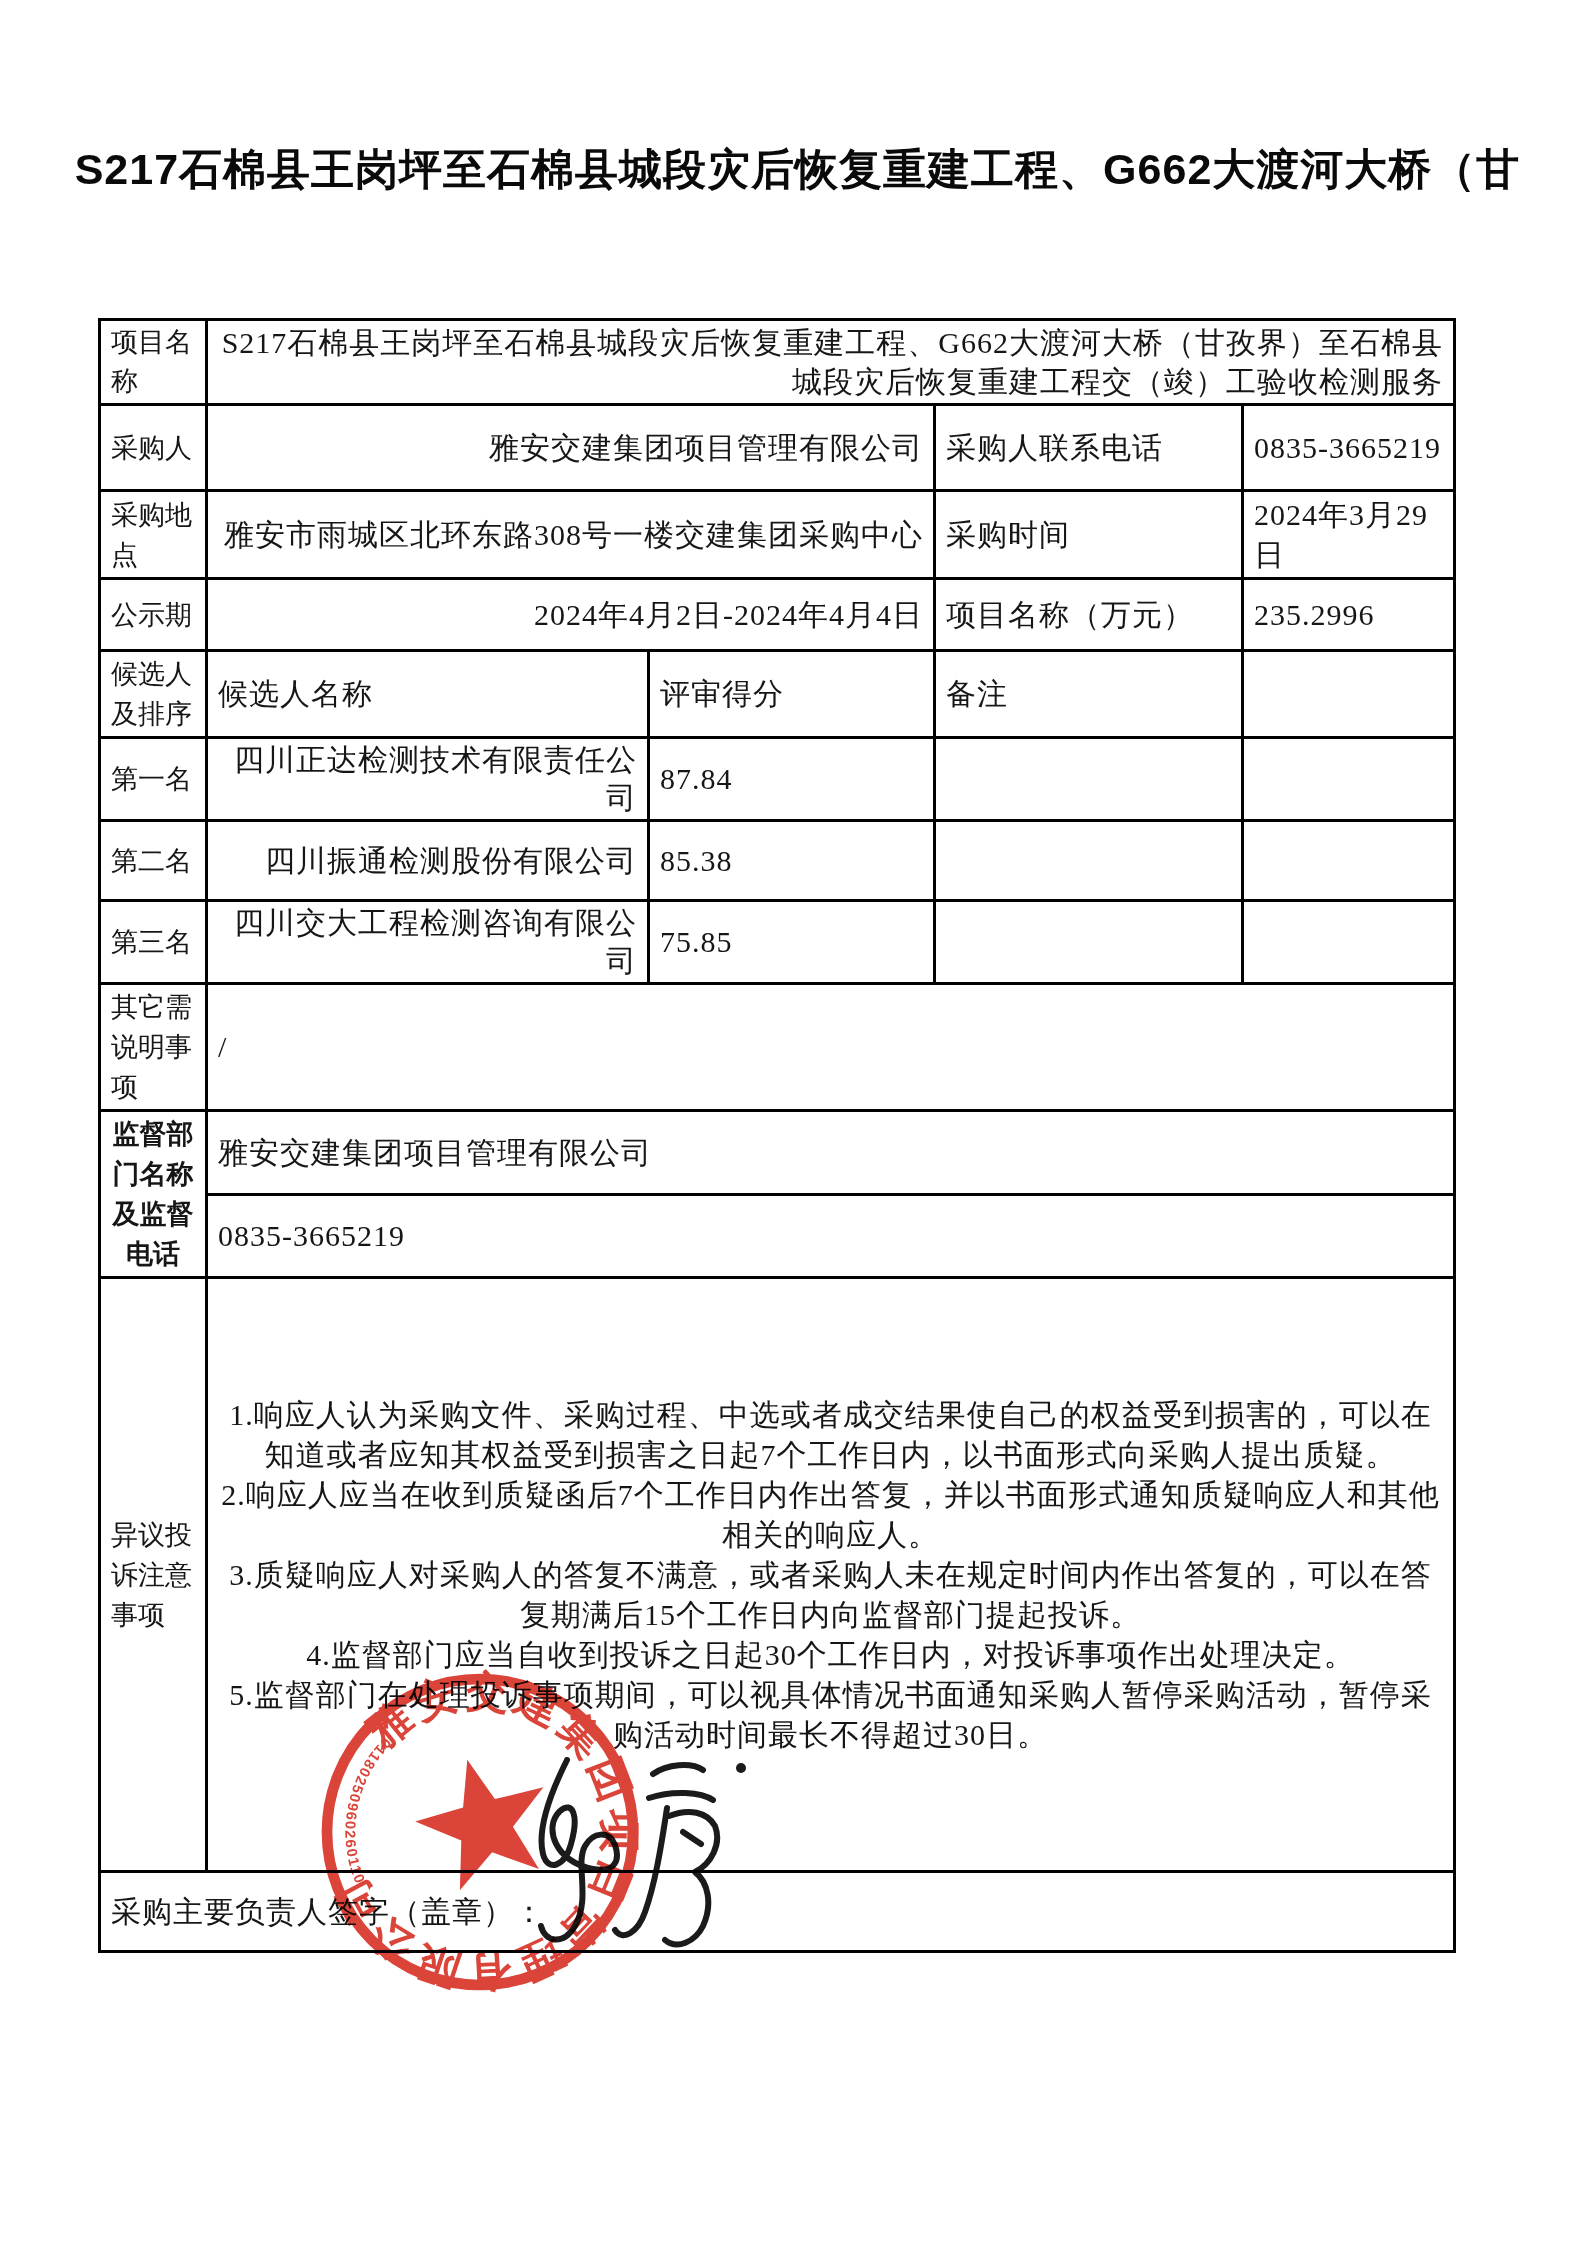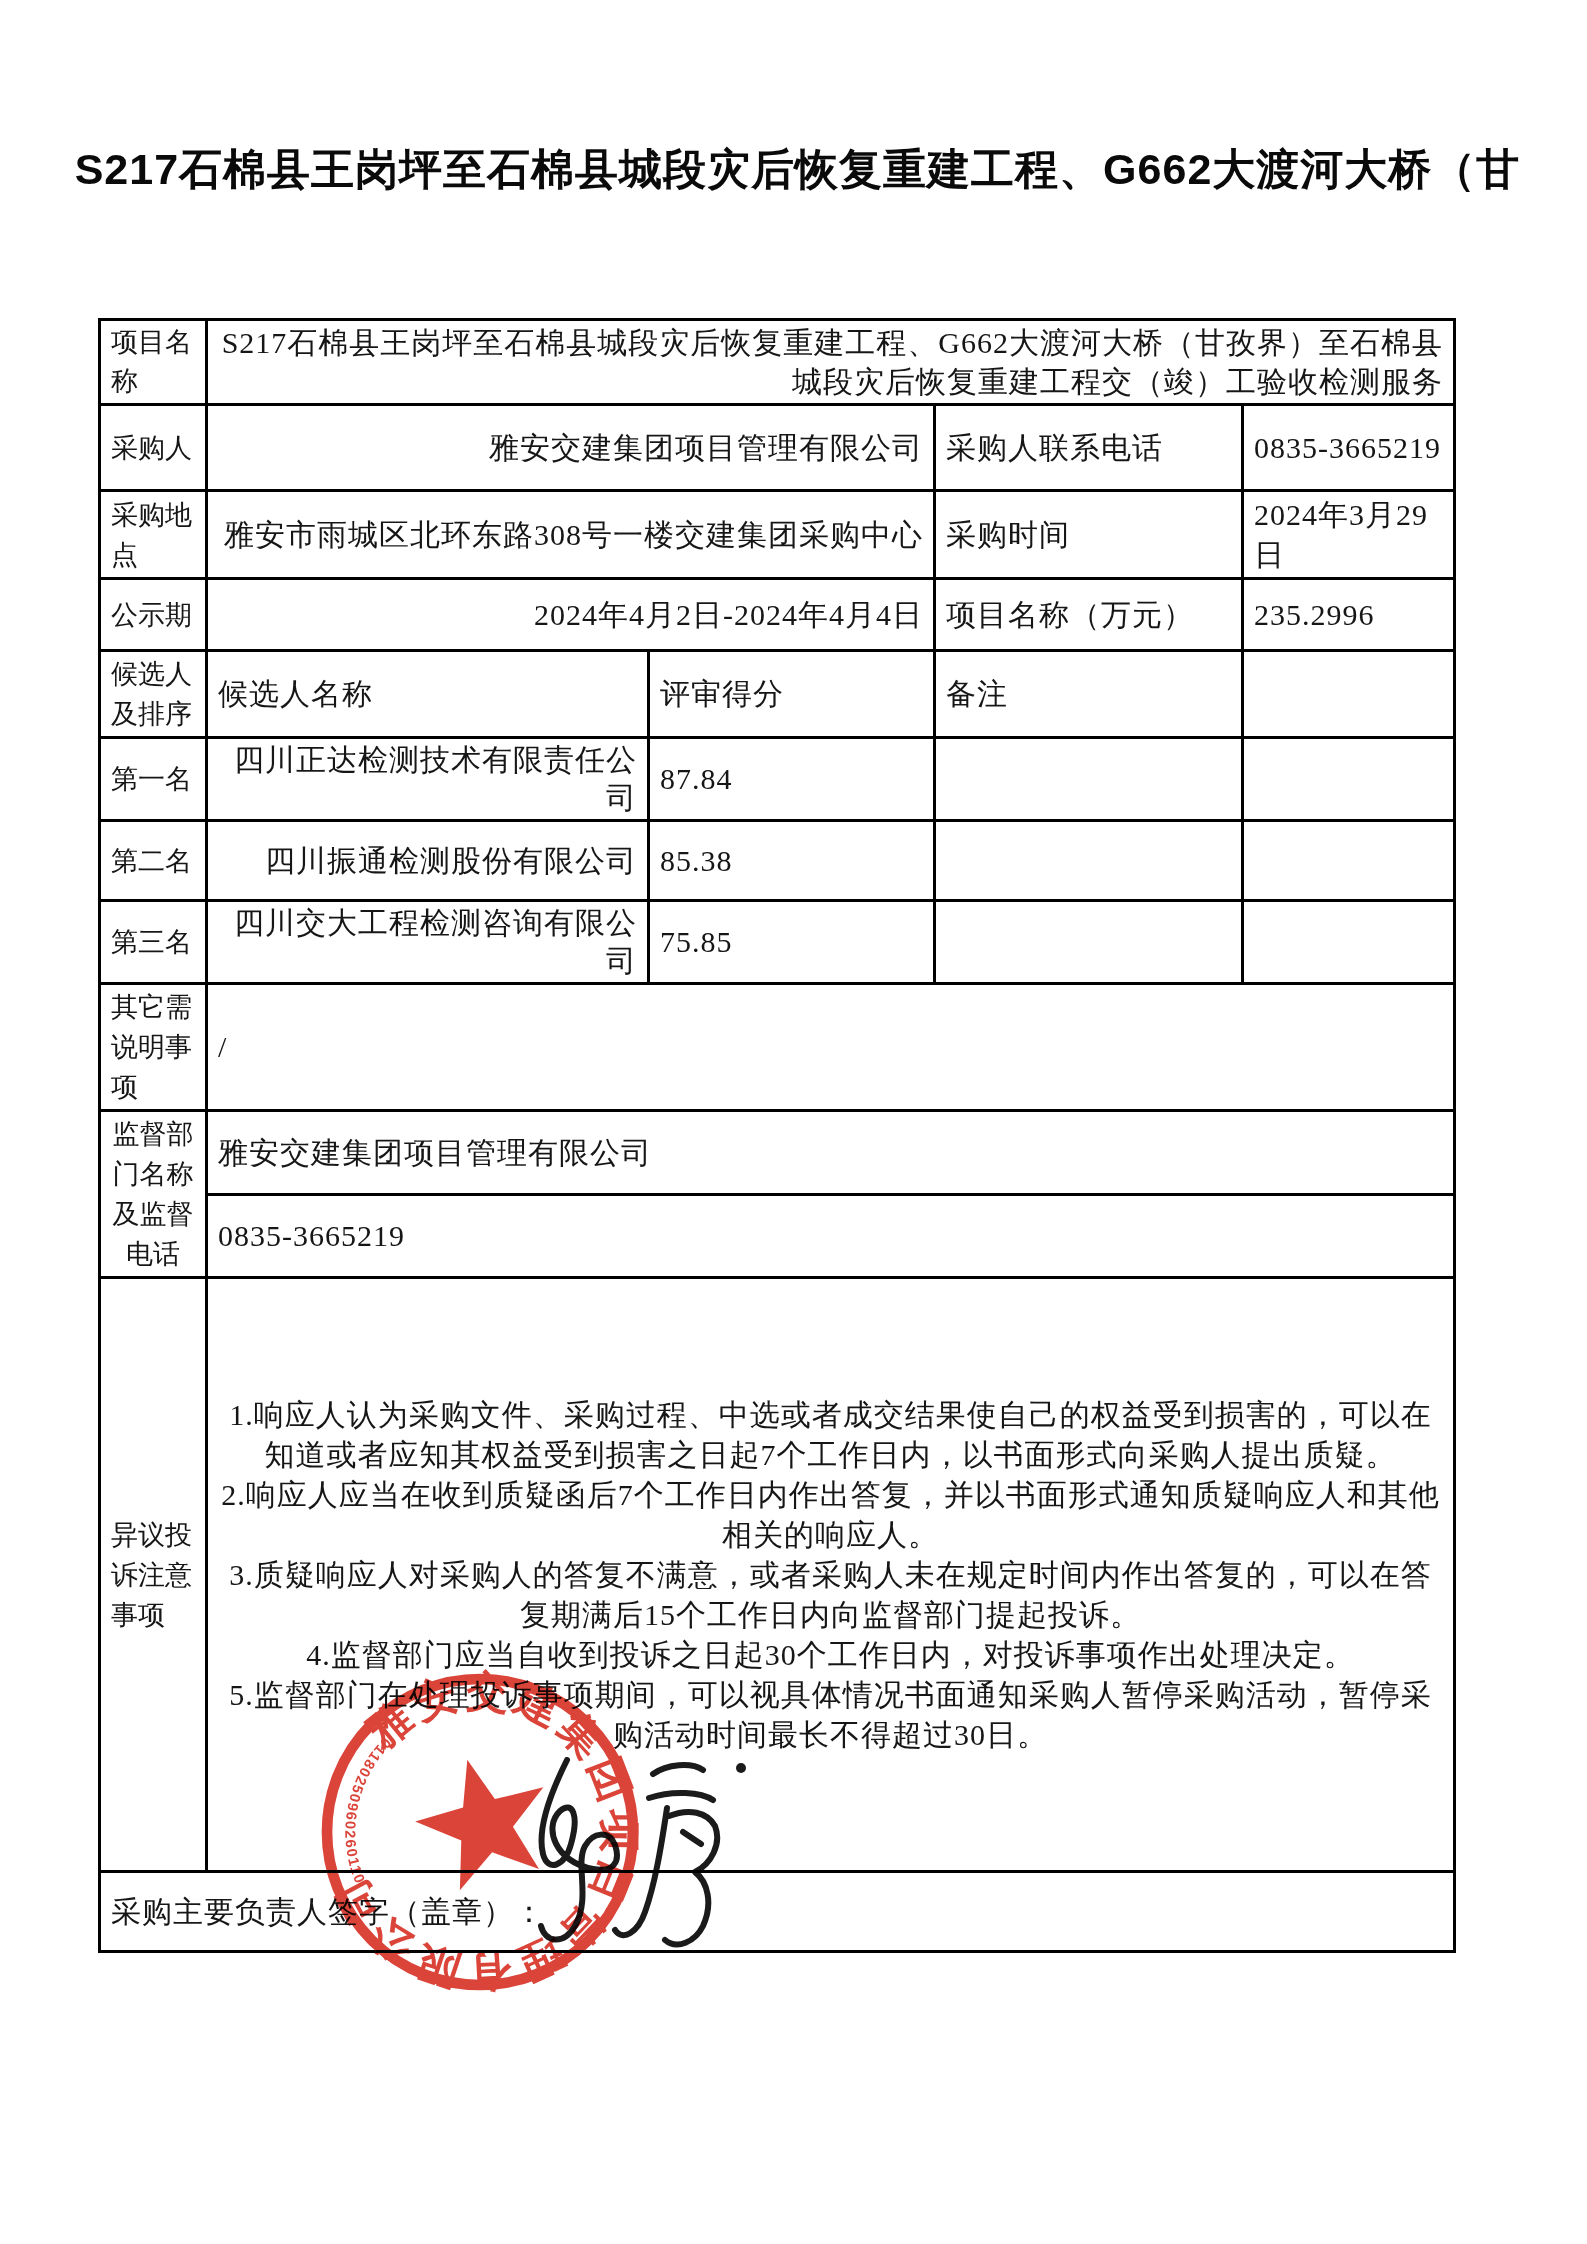--- a/index.html
+++ b/index.html
@@ -37,21 +37,21 @@
     line-height:40px;
     word-break:break-all;
     overflow:hidden;
   }
   td.lab{
     font-size:27px;
     padding:2px 2px 2px 6px;
     line-height:34px;
     letter-spacing:0;
   }
-  td.lab.ctr{text-align:center;padding:2px 2px;}
+  td.lab.ctr{text-align:center;padding:2px 2px;font-weight:bold;}
   td.ctr{text-align:left;}
   td.val{text-align:right;}
   .complaint-line{margin:0;text-align:center;}
   tr.r1 td{line-height:39px;}
   
   .stamp{
     position:absolute;left:296px;top:1648px;
     width:368px;height:368px;
     mix-blend-mode:multiply;
     opacity:.93;

